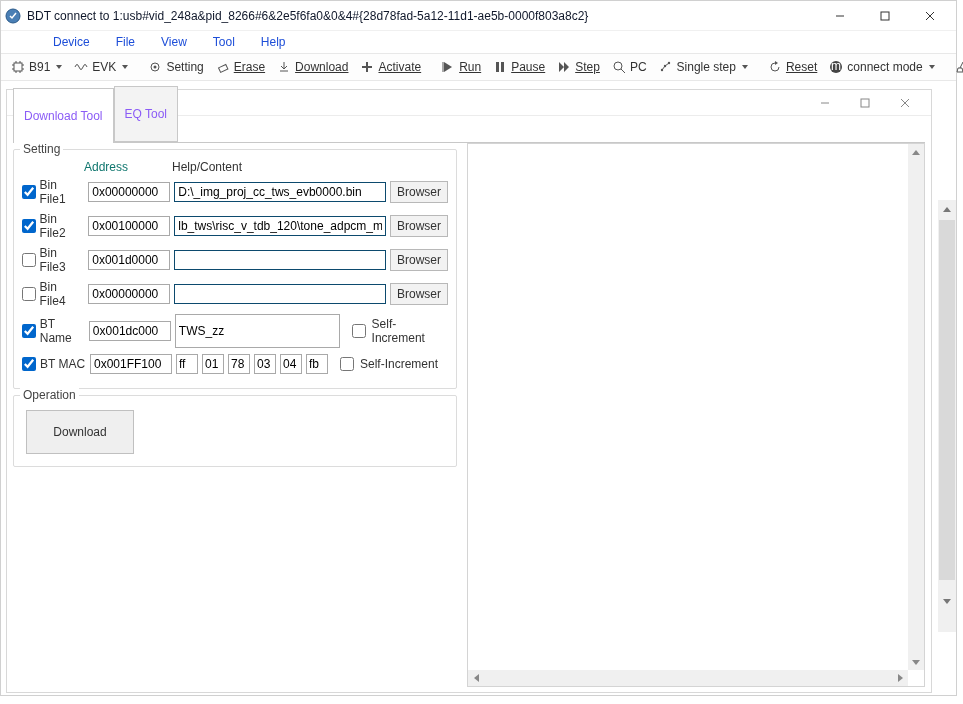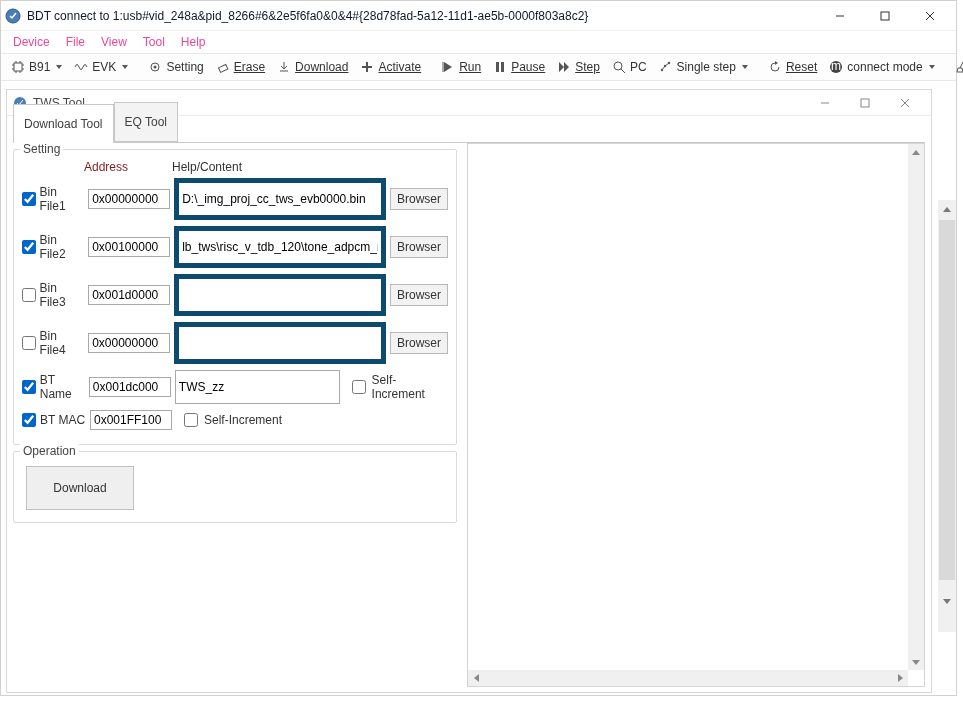--- a/index.html
+++ b/index.html
@@ -8,65 +8,65 @@
 
 .outer-window { position: absolute; left: 0; top: 0; width: 957px; height: 696px; border: 1px solid #d0d0d0; background: #fff; }
 .outer-titlebar { height: 30px; background: #fff; display: flex; align-items: center; padding: 0 4px; border-bottom: 1px solid #f0f0f0; color: #0f172a; }
 .outer-titlebar .icon { width: 16px; height: 16px; margin-right: 6px; }
 .outer-titlebar .title { flex: 1; font-size: 12px; }
 .win-controls { display: flex; }
 .win-btn { width: 45px; height: 28px; display: flex; align-items: center; justify-content: center; color: #555; }
 .win-btn svg { width: 10px; height: 10px; }
 
 
-.menu-bar { height: 22px; display: flex; align-items: center; padding: 0 6px; gap: 4px; color: #ec4899; }
+.menu-bar { height: 22px; display: flex; align-items: center; padding: 0 6px; gap: 14px; color: #1d4ed8; margin-left: 40px; }
 .menu-item { padding: 2px 6px; }
 
 
 .toolbar { height: 28px; background: #fdfdfd; border-top: 1px solid #e8e8e8; border-bottom: 1px solid #e8e8e8; display: flex; align-items: center; padding: 0 4px; gap: 0; }
 .tool-btn { display: flex; align-items: center; gap: 4px; padding: 2px 6px; color: #333; white-space: nowrap; }
 .tool-btn .ico { width: 14px; height: 14px; display: flex; align-items: center; justify-content: center; color: #555; }
 .tool-btn .lbl { }
 .tool-btn .lbl u { text-decoration: underline; }
 .tool-sep { width: 1px; height: 20px; background: #e0e0e0; margin: 0 4px; }
 .caret { width: 0; height: 0; border-left: 3px solid transparent; border-right: 3px solid transparent; border-top: 4px solid #555; margin-left: 2px; }
 
 
 .inner-window { position: absolute; left: 5px; top: 88px; width: 926px; height: 604px; border: 1px solid #d8d8d8; background: #fff; }
 .inner-titlebar { height: 26px; background: #fff; display: flex; align-items: center; padding: 0 6px; border-bottom: 1px solid #ececec; }
 .inner-titlebar .icon { width: 14px; height: 14px; margin-right: 6px; }
 .inner-titlebar .title { flex: 1; color: #444; }
 .inner-win-btn { width: 40px; height: 22px; display: flex; align-items: center; justify-content: center; color: #888; }
 
 
 .tabs { display: flex; align-items: flex-end; height: 22px; padding-left: 6px; margin-top: 4px; }
-.tab { padding: 12px 10px; border: 1px solid #c8c8c8; border-bottom: none; background: #fff; font-size: 12px; color: #404040; position: relative; top: 1px; }
+.tab { padding: 20px 10px; border: 1px solid #c8c8c8; border-bottom: none; background: #fff; font-size: 12px; color: #8b5cf6; position: relative; top: 1px; }
 .tab.inactive { background: #f3f3f3; border-bottom: 1px solid #c8c8c8; top: 0; }
 .tab-content-border { border-top: 1px solid #c8c8c8; margin: 0 6px 0 6px; }
 
 
 .content-area { display: flex; height: calc(100% - 52px); }
 .left-panel { width: 456px; padding: 6px; }
 .right-panel { flex: 1; position: relative; padding: 6px 6px 6px 4px; }
 
 
 .fieldset { border: 1px solid #dcdcdc; border-radius: 2px; padding: 10px 8px 8px 8px; margin-bottom: 6px; position: relative; }
 .fieldset .legend { position: absolute; top: -8px; left: 6px; background: #fff; padding: 0 3px; color: #444; font-size: 12px; }
 
 
 .hdr-row { display: flex; margin-bottom: 4px; }
 .hdr-row .spacer1 { width: 62px; }
-.hdr-row .hdr-addr { width: 88px; color: #7f1d1d; }
+.hdr-row .hdr-addr { width: 88px; color: #0f766e; }
 .hdr-row .hdr-path { color: #333; }
 
 .file-row { display: flex; align-items: center; margin-bottom: 6px; gap: 4px; }
 .file-row .chk { width: 14px; height: 14px; }
 .file-row .row-label { width: 46px; color: #333; }
 .addr-input { width: 82px; height: 20px; border: 1px solid #a9a9a9; padding: 0 3px; }
-.path-input { width: 218px; height: 20px; border: 5px solid #0c4a6e; padding: 16px 3px; overflow: hidden; text-overflow: clip; white-space: nowrap; }
+.path-input { width: 218px; height: 20px; border: 1px solid #0c4a6e; padding: 9px 3px; overflow: hidden; text-overflow: clip; white-space: nowrap; }
 .browser-btn { height: 22px; padding: 0 6px; border: 1px solid #b8b8b8; background: #f2f2f2; color: #333; }
 .name-input { width: 168px; height: 20px; border: 1px solid #a9a9a9; padding: 16px 3px; }
 .mac-seg { width: 22px; height: 20px; border: 1px solid #a9a9a9; padding: 0 2px; text-align: left; }
 .selfinc { display: flex; align-items: center; gap: 6px; margin-left: 8px; color: #333; }
 
 
 .download-btn { width: 108px; height: 44px; border: 1px solid #c0c0c0; background: #efefef; color: #333; margin: 4px 0 4px 4px; }
 
 
 .log-box { position: absolute; left: 4px; top: 0; right: 6px; bottom: 6px; border: 1px solid #d4d4d4; background: #fff; }
@@ -355,20 +355,28 @@
             <label class="selfinc">
               <input type="checkbox" class="chk" style="">
               <span>Self-Increment</span>
             </label>
           </div>
 
           <div class="file-row">
             <input type="checkbox" class="chk" checked="" style="">
             <span class="row-label">BT MAC</span>
             <input class="addr-input" value="0x001FF100" style="">
+            <div style="display:flex;gap:4px">
+              <input class="mac-seg" value="ff" style="">
+              <input class="mac-seg" value="01" style="">
+              <input class="mac-seg" value="78" style="">
+              <input class="mac-seg" value="03" style="">
+              <input class="mac-seg" value="04" style="">
+              <input class="mac-seg" value="fb" style="">
+            </div>
             <label class="selfinc">
               <input type="checkbox" class="chk" style="">
               <span>Self-Increment</span>
             </label>
           </div>
         </div>
 
         <div class="fieldset">
           <span class="legend">Operation</span>
           <button class="download-btn">Download</button>

